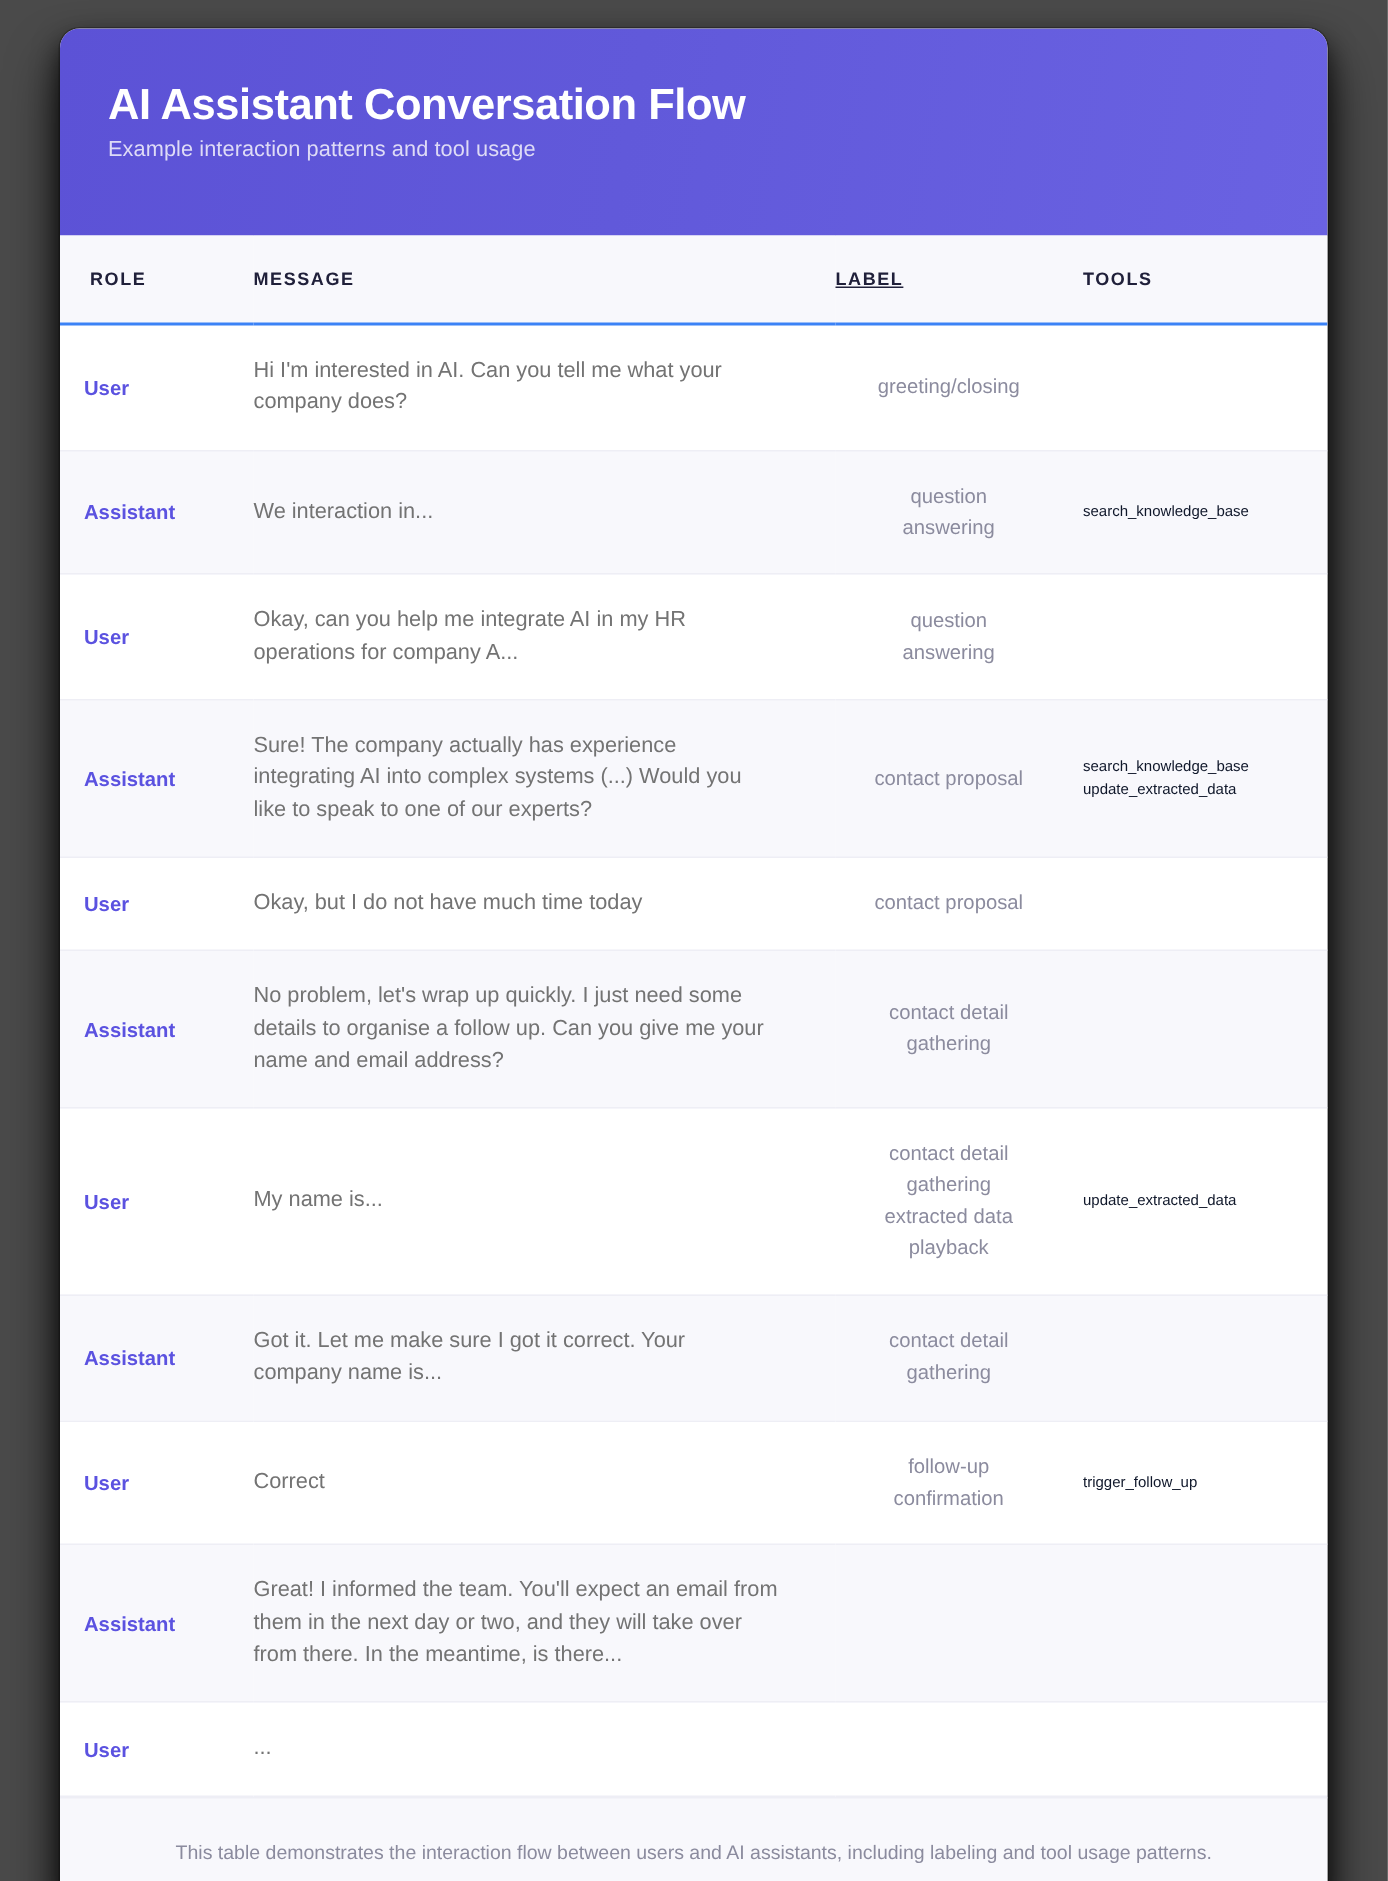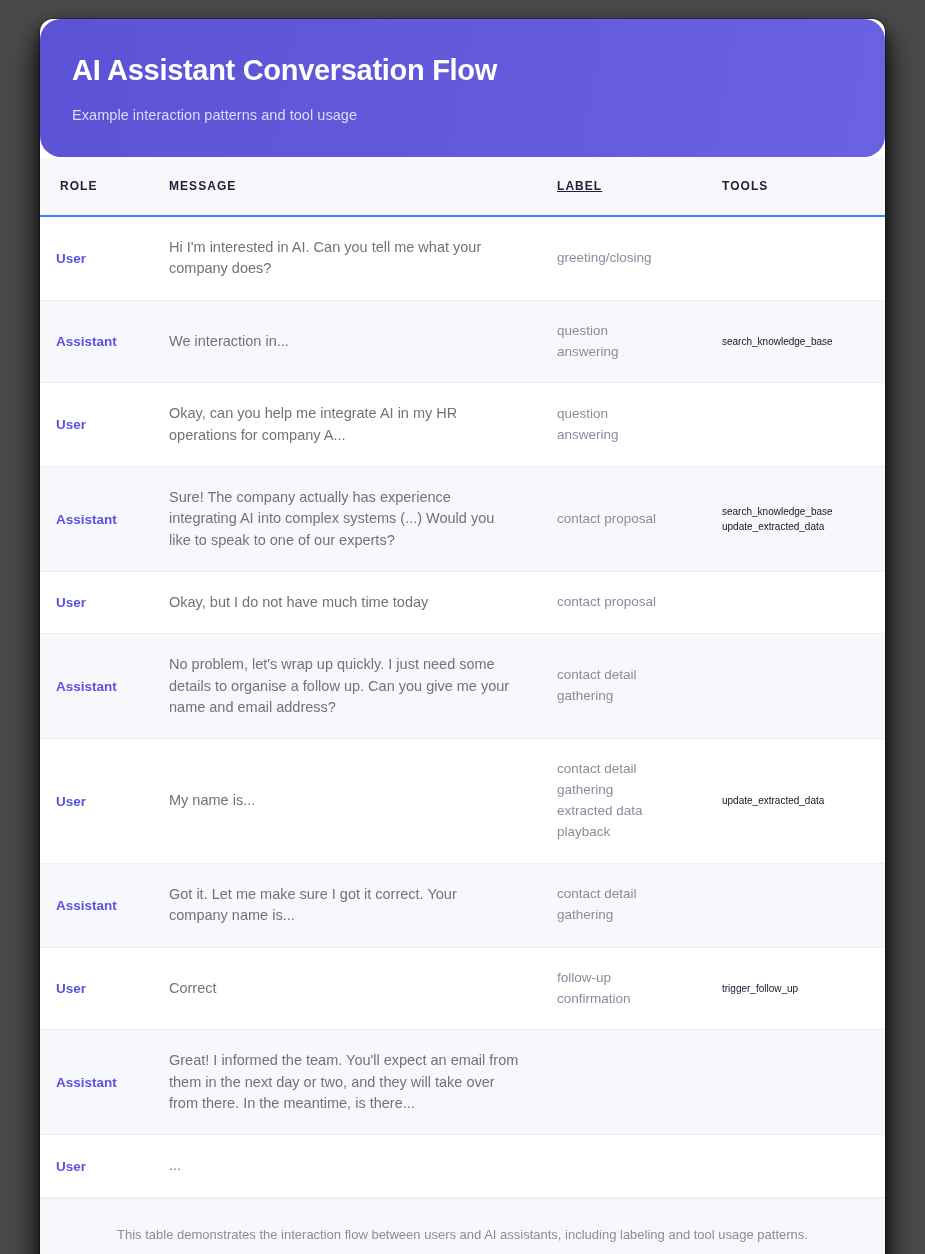--- a/index.html
+++ b/index.html
@@ -32,31 +32,30 @@
       0 22px 34px rgba(0,0,0,0.78),
       0 8px 18px rgba(0,0,0,0.70),
       0 0 0 1px rgba(0,0,0,0.25);
   }
 
   
   .card-header {
     background: linear-gradient(100deg, #5c52d6 0%, #6159da 45%, #6a62e2 100%);
     padding: 34px 32px 30px 32px;
     height: 138px;
-    border-radius: 21px;
   }
   .card-title {
     color: #ffffff;
     font-size: 29px;
     font-weight: bold;
     letter-spacing: -0.3px;
     line-height: 1.2;
   }
   .card-subtitle {
-    margin-top: 19px;
+    margin-top: 4px;
     color: #dedbf6;
     font-size: 14.5px;
     font-weight: normal;
     letter-spacing: 0.05px;
   }
 
   
   table.flow-table {
     width: 100%;
     border-collapse: collapse;
@@ -107,21 +106,21 @@
     line-height: 1.47;
     padding-right: 38px;
   }
 
   td.label-cell {
     color: #8b8b9e;
     font-size: 13.5px;
     line-height: 1.55;
     padding-right: 14px;
   }
-  .label-line { display: block; }
+  .label-line { display: block; text-align: center; }
 
   td.tools-cell {
     color: #0f172a;
     font-size: 10px;
     line-height: 1.55;
     white-space: nowrap;
   }
   .tool-line { display: block; }
 
   

